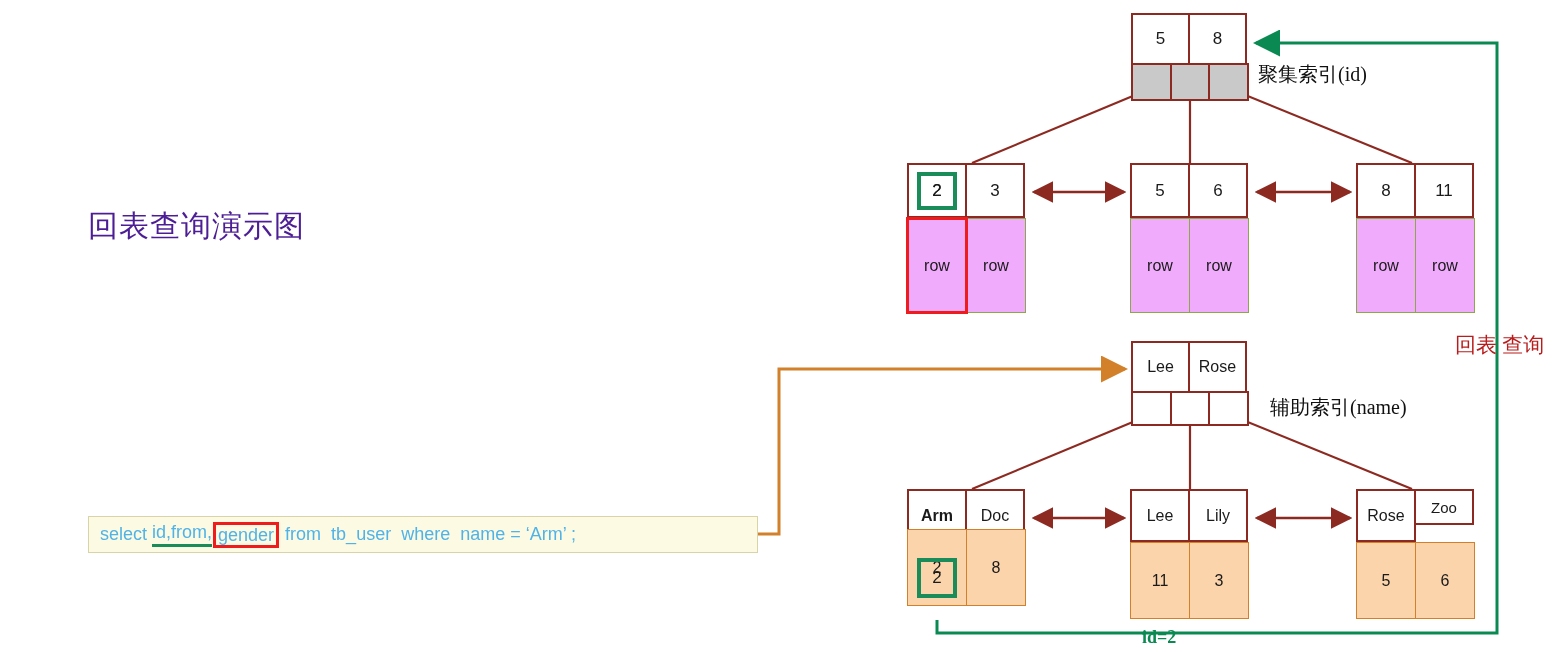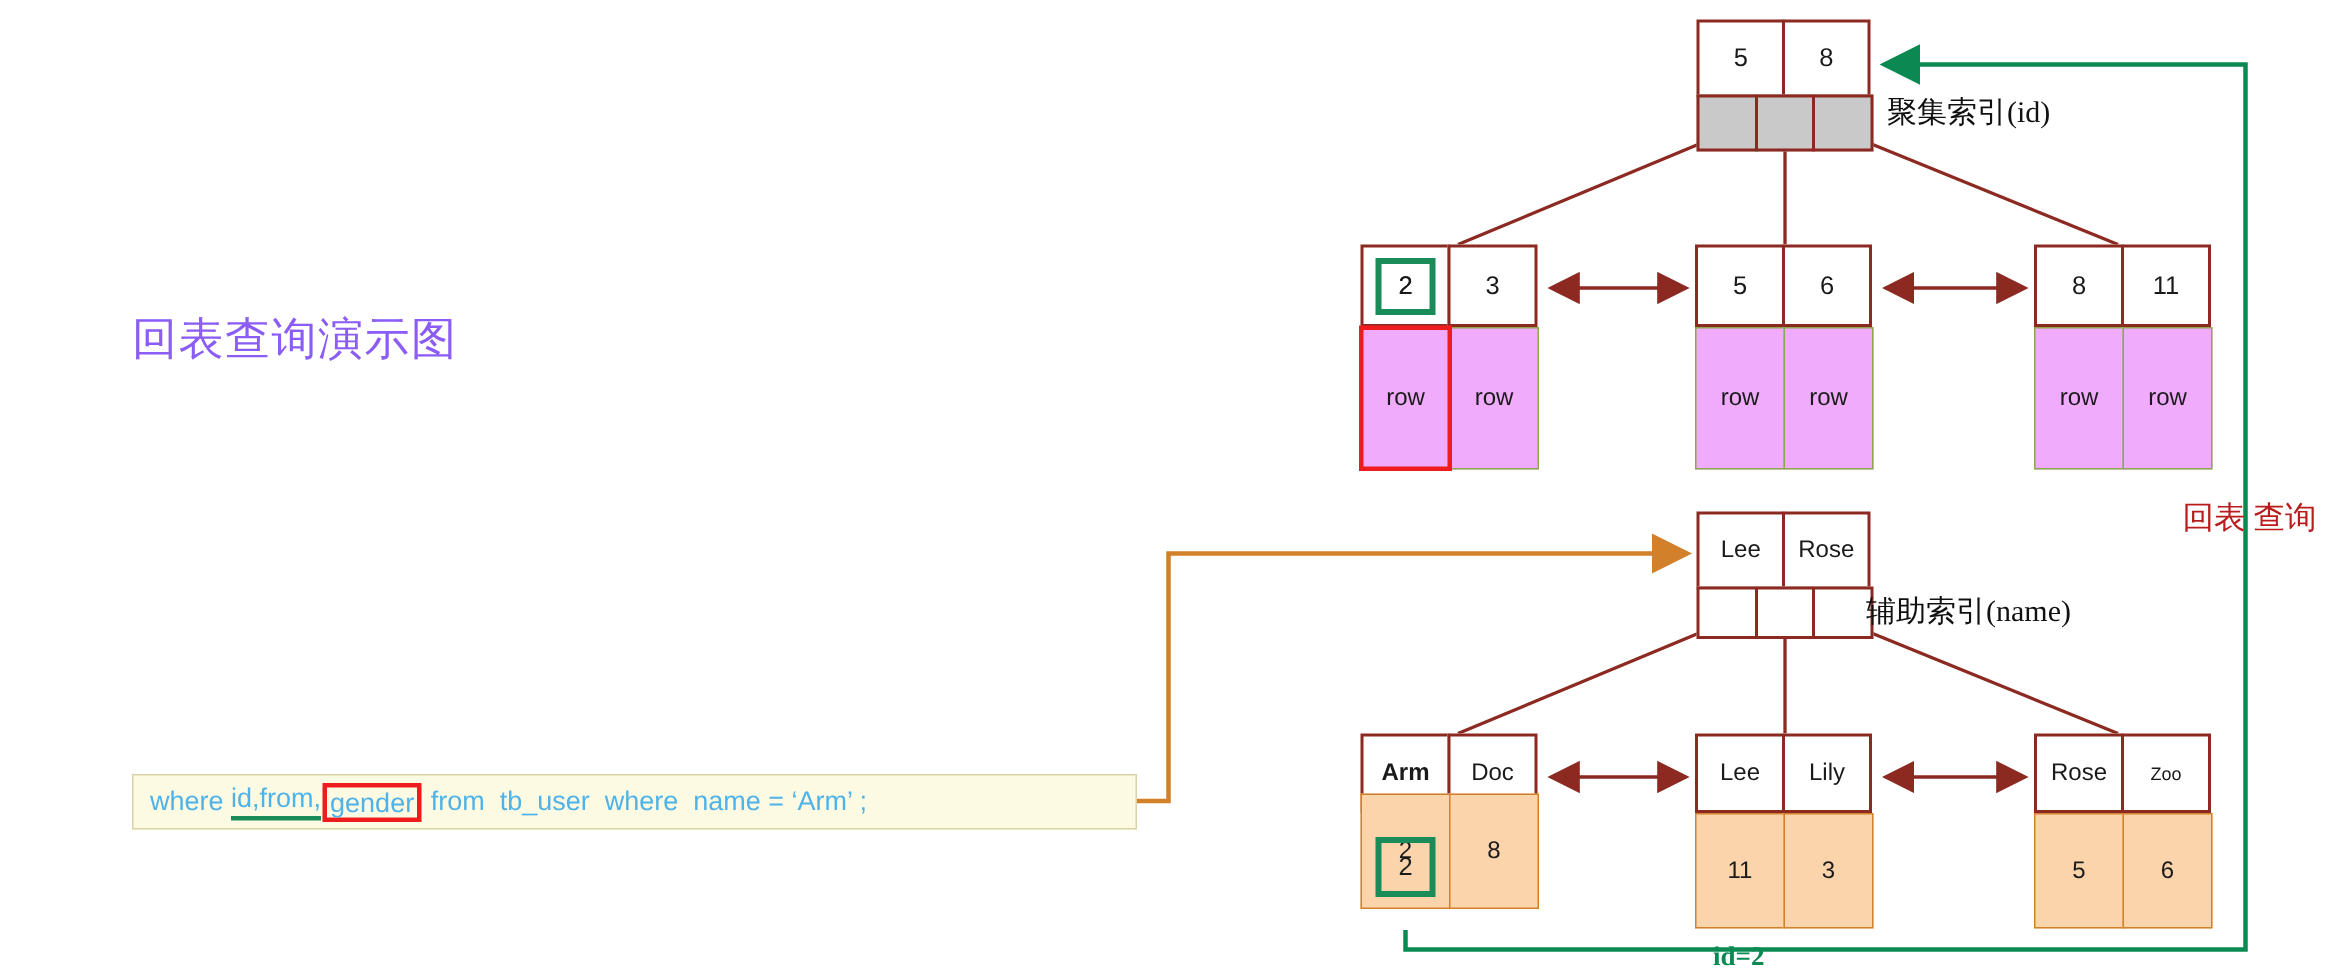--- a/index.html
+++ b/index.html
@@ -51,26 +51,26 @@
   }
   .hl-red{
     position:absolute;box-sizing:border-box;
     border:3px solid #ee1c1c;background:transparent;
   }
 
   
   .label{position:absolute;white-space:nowrap;font-family:Liberation Serif, serif;}
   #title-text{
     left:88px;top:206px;
-    font-size:30px;color:#8b5cf6;
+    font-size:30px;color:#4c1d95;
     font-family:"DejaVu Sans","Liberation Sans",sans-serif;
     letter-spacing:1px;
   }
   #label-clustered{left:1258px;top:61px;font-size:20px;color:#111;}
-  #label-secondary{left:1244px;top:394px;font-size:20px;color:#111;}
+  #label-secondary{left:1270px;top:394px;font-size:20px;color:#111;}
   #label-lookup{left:1455px;top:331px;font-size:21px;color:#b91c1c;}
   #label-id2{left:1142px;top:627px;font-size:18px;color:#0a8a52;font-weight:bold;}
 
   
   #sql-box{
     position:absolute;left:88px;top:516px;width:670px;height:37px;
     box-sizing:border-box;
     background:#fdfae4;border:1px solid #d9d4a8;
     display:flex;align-items:center;
     padding-left:11px;
@@ -133,21 +133,21 @@
     </g>
 
     <path d="M757,534 L779,534 L779,369 L1125,369" stroke="#d2802a" stroke-width="3" fill="none" marker-end="url(#ar-or)"></path>
 
     <path d="M937,620 L937,633 L1497,633 L1497,43 L1256,43" stroke="#0a8a52" stroke-width="3" fill="none" marker-end="url(#ar-gr)"></path>
   </svg>
 
   <div class="label" id="title-text">回表查询演示图</div>
 
   <div id="sql-box">
-    <span>where </span>
+    <span>select </span>
       <span class="sql-underline">id,from,</span>
       <span class="sql-redbox">gender</span>
       <span> from  tb_user  where  name = ‘Arm’ ;</span>
   </div>
 
   <div class="node" id="cl-root" style="left:1131px;top:13px;width:118px;height:90px;">
     <div class="keyrow" style="height:52px;">
       <div class="keycell" style="width:59px;height:52px;">5</div>
       <div class="keycell" style="width:59px;height:52px;margin-left:-2px;">8</div>
     </div>
@@ -226,21 +226,21 @@
     </div>
     <div class="valrow" style="height:77px;">
       <div class="valcell orange" style="width:60px;height:77px;">11</div>
       <div class="valcell orange" style="width:60px;height:77px;margin-left:-1px;">3</div>
     </div>
   </div>
 
   <div class="node" id="sec-leaf-2" style="left:1356px;top:489px;width:120px;height:130px;">
     <div class="keyrow" style="height:53px;">
       <div class="keycell" style="width:60px;height:53px;font-size:16px;">Rose</div>
-      <div class="keycell" style="width:60px;height:53px;margin-left:-2px;font-size:12px;">Zoo</div>
+      <div class="keycell" style="width:60px;height:36px;margin-left:-2px;font-size:15px;">Zoo</div>
     </div>
     <div class="valrow" style="height:77px;">
       <div class="valcell orange" style="width:60px;height:77px;">5</div>
       <div class="valcell orange" style="width:60px;height:77px;margin-left:-1px;">6</div>
     </div>
   </div>
 
   <div class="label" id="label-lookup">回表 查询</div>
   <div class="label" id="label-id2">id=2</div>
 

